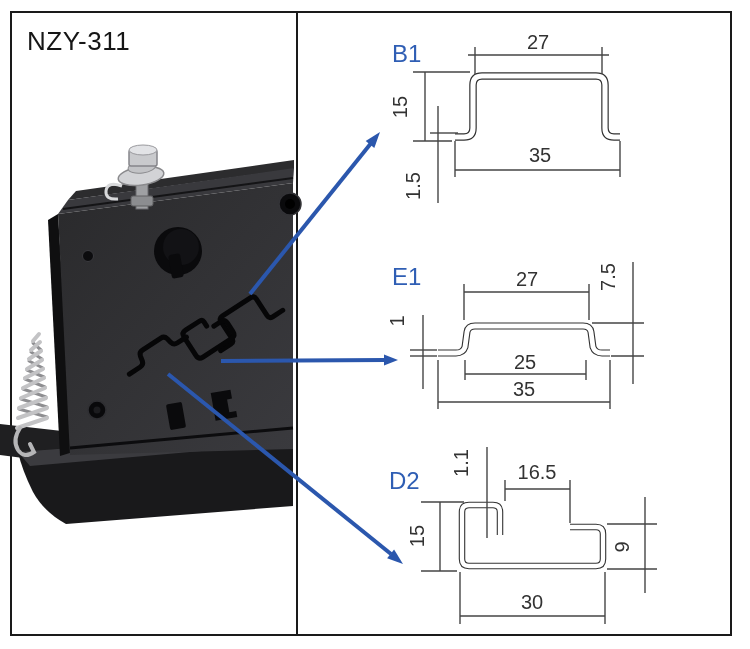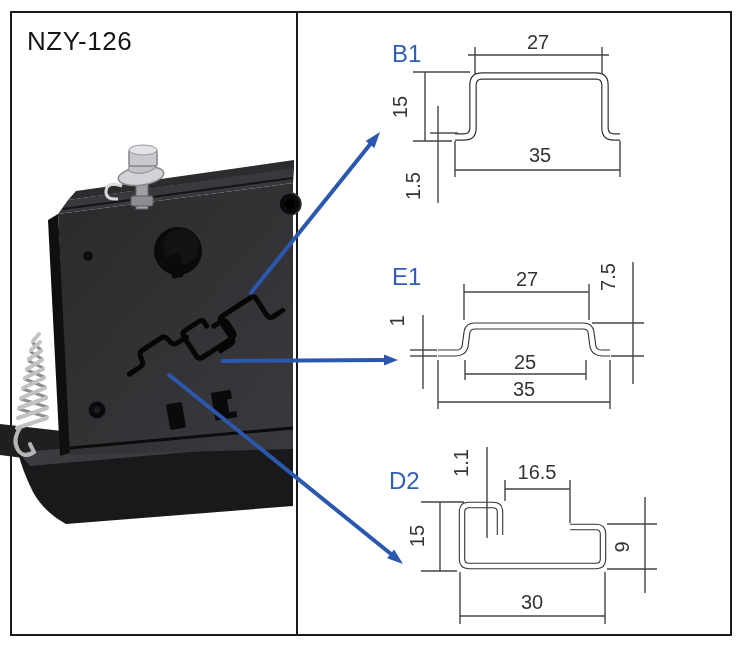--- a/index.html
+++ b/index.html
@@ -16,21 +16,21 @@
   .strip-outer{fill:none;stroke:#333;}
   .strip-inner{fill:none;stroke:#fff;}
   .engrave{fill:none;stroke:#060607;stroke-width:5;stroke-linecap:round;stroke-linejoin:round;}
 </style>
 </head>
 <body>
 
 <div class="page">
   <div class="frame"></div>
   <div class="divider"></div>
-  <div class="title">NZY-126</div>
+  <div class="title">NZY-311</div>
 
   <svg class="overlay" width="750" height="649" viewBox="0 0 750 649">
     <defs>
       <linearGradient id="bodyGrad" x1="0" y1="0" x2="1" y2="1">
         <stop offset="0" stop-color="#2a2a2c"></stop>
         <stop offset="1" stop-color="#3a3a3e"></stop>
       </linearGradient>
     </defs>
 
     <g>

